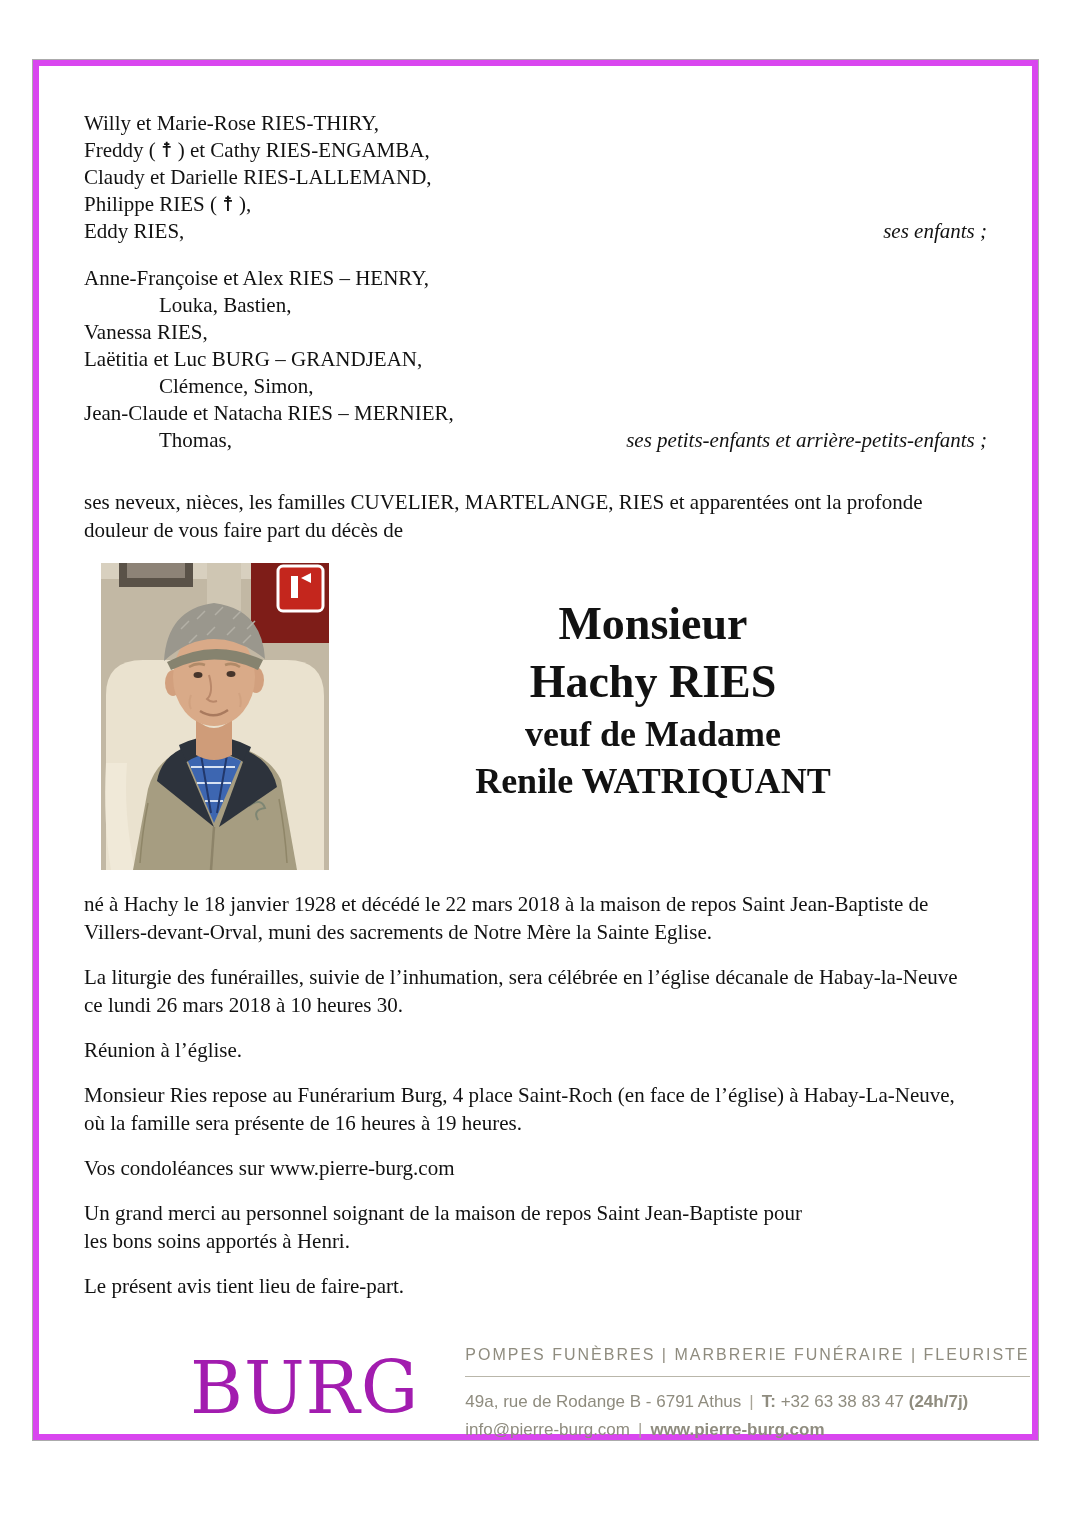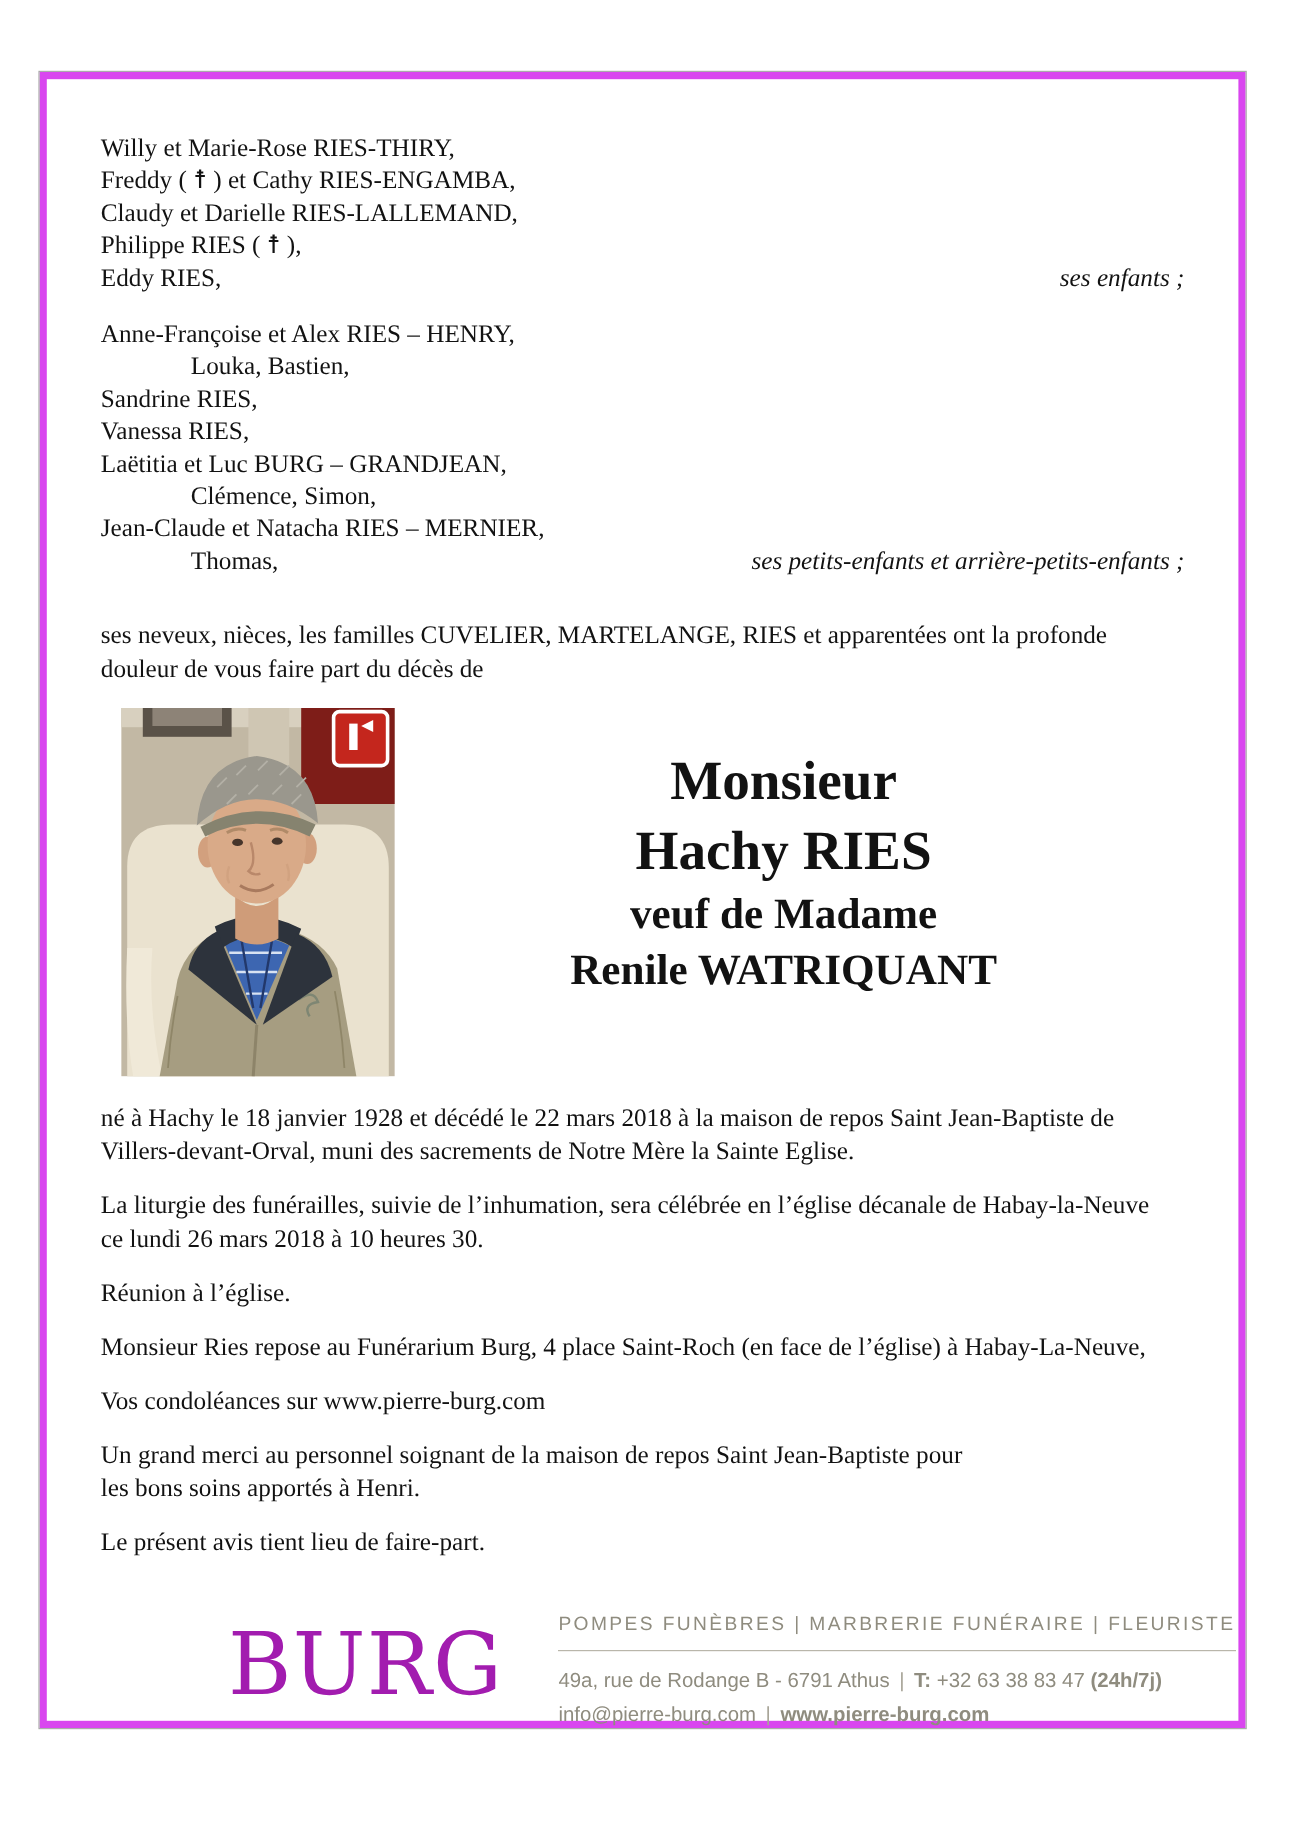--- a/index.html
+++ b/index.html
@@ -67,21 +67,20 @@
     <div class="line">Philippe RIES ( ☨ ),</div>
     <div class="split-row">
       <span class="line">Eddy RIES,</span>
       <span class="relation">ses enfants ;</span>
     </div>
   </section>
 
   <section class="names-block-2">
     <div class="line">Anne-Françoise et Alex RIES – HENRY,</div>
     <div class="line indent">Louka, Bastien,</div>
-    <div class="line">Sandrine RIES,</div>
     <div class="line">Vanessa RIES,</div>
     <div class="line">Laëtitia et Luc BURG – GRANDJEAN,</div>
     <div class="line indent">Clémence, Simon,</div>
     <div class="line">Jean-Claude et Natacha RIES – MERNIER,</div>
     <div class="split-row">
       <span class="line indent">Thomas,</span>
       <span class="relation">ses petits-enfants et arrière-petits-enfants ;</span>
     </div>
   </section>
 
@@ -169,20 +168,21 @@
     </div>
     <div class="para">
       <div class="line">La liturgie des funérailles, suivie de l’inhumation, sera célébrée en l’église décanale de Habay-la-Neuve</div>
       <div class="line">ce lundi 26 mars 2018 à 10 heures 30.</div>
     </div>
     <div class="para">
       <div class="line">Réunion à l’église.</div>
     </div>
     <div class="para">
       <div class="line">Monsieur Ries repose au Funérarium Burg, 4 place Saint-Roch (en face de l’église) à Habay-La-Neuve,</div>
+      <div class="line">où la famille sera présente de 16 heures à 19 heures.</div>
     </div>
     <div class="para">
       <div class="line">Vos condoléances sur www.pierre-burg.com</div>
     </div>
     <div class="para">
       <div class="line">Un grand merci au personnel soignant de la maison de repos Saint Jean-Baptiste pour</div>
       <div class="line">les bons soins apportés à Henri.</div>
     </div>
     <div class="para">
       <div class="line">Le présent avis tient lieu de faire-part.</div>

